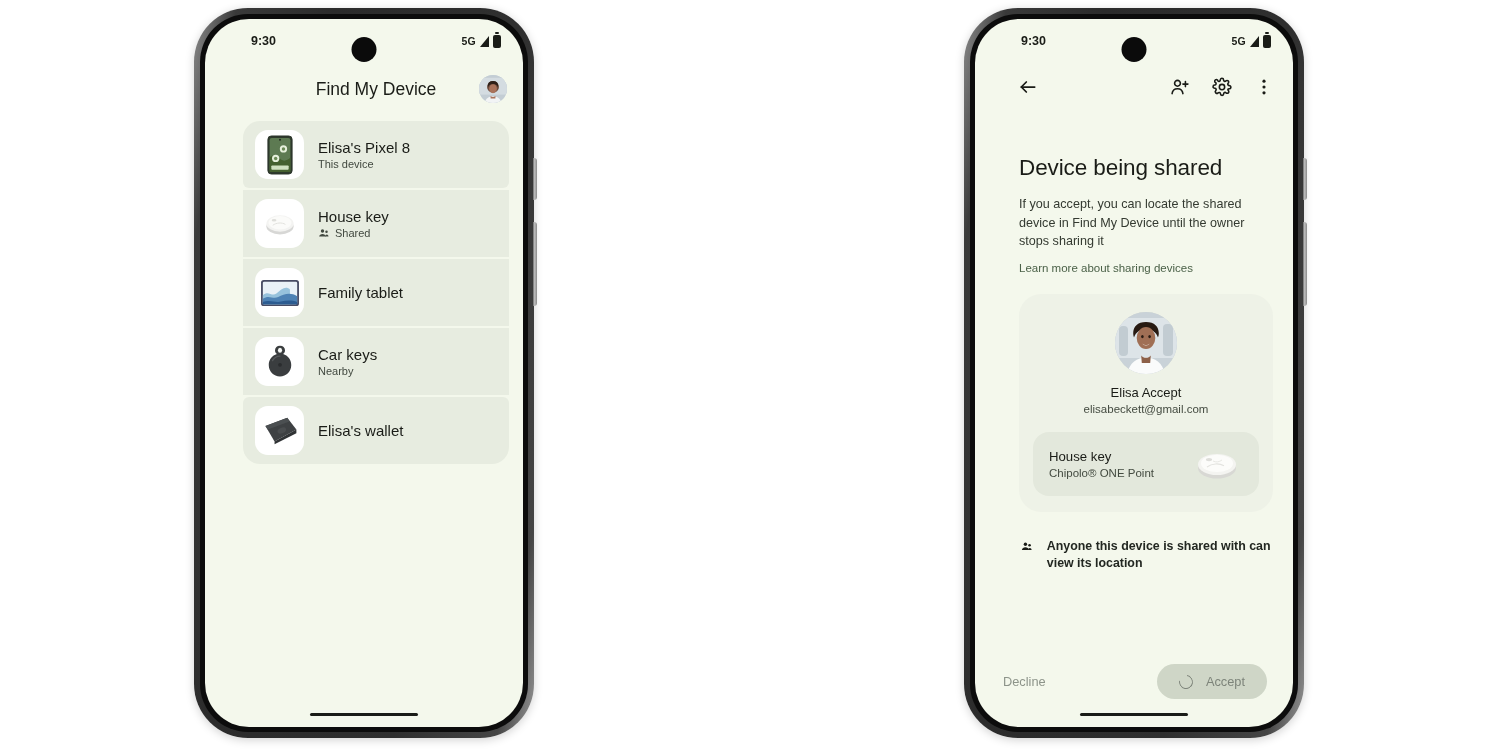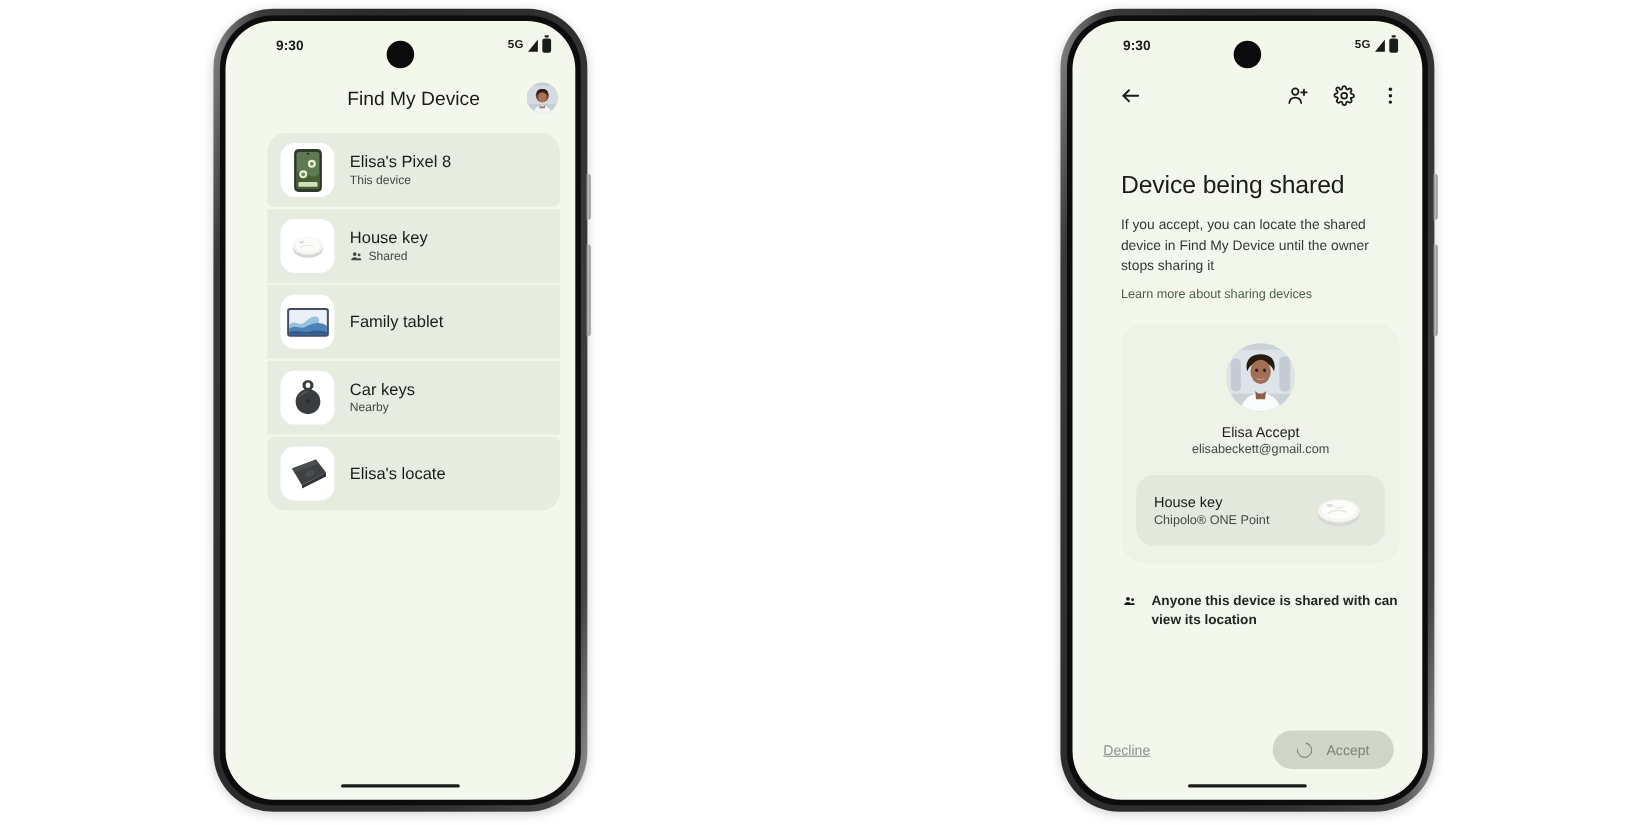--- a/index.html
+++ b/index.html
@@ -175,21 +175,21 @@
   .notice-text { font-size: 12.4px; line-height: 1.45; color: #222721; }
 
   
   .footer {
     position: absolute; left: 0; right: 0; bottom: 28px;
     display: flex; align-items: center; justify-content: space-between;
     padding: 0 26px;
   }
   .btn-text {
     background: none; border: 0; font-family: inherit;
-    font-size: 12.8px; color: #8d948a; cursor: pointer; padding: 6px 2px; text-decoration: underline;
+    font-size: 12.8px; color: #8d948a; cursor: pointer; padding: 6px 2px;
   }
   .btn-filled {
     display: flex; align-items: center; gap: 13px;
     background: #cfd6c7; border: 0; border-radius: 20px;
     padding: 10px 22px; font-family: inherit;
     font-size: 12.8px; color: #7d847a; cursor: pointer;
   }
   .spinner {
     width: 14px; height: 14px; border-radius: 50%;
     border: 1.8px solid #7d847a; border-top-color: transparent;
@@ -323,21 +323,21 @@
           <div class="device-item">
             <span class="device-tile">
               <svg viewBox="0 0 44 36" width="40" height="33">
                 <path d="M6 13 L30 4 L40 17 L16 30 Z" fill="#3e4143"></path>
                 <path d="M6 13 L30 4 L32.5 8 L8.5 17 Z" fill="#4b4f51"></path>
                 <path d="M16 30 L40 17 L40 21 L16 33 Z" fill="#2f3234"></path>
                 <ellipse cx="24" cy="18" rx="5" ry="3" transform="rotate(-24 24 18)" fill="#4a4d4f"></ellipse>
               </svg>
             </span>
             <span class="device-text">
-              <span class="device-name">Elisa's locate</span>
+              <span class="device-name">Elisa's wallet</span>
             </span>
           </div>
 
         </div>
 
         <div class="home-bar"></div>
       </div>
     </div>
   </div>
 

